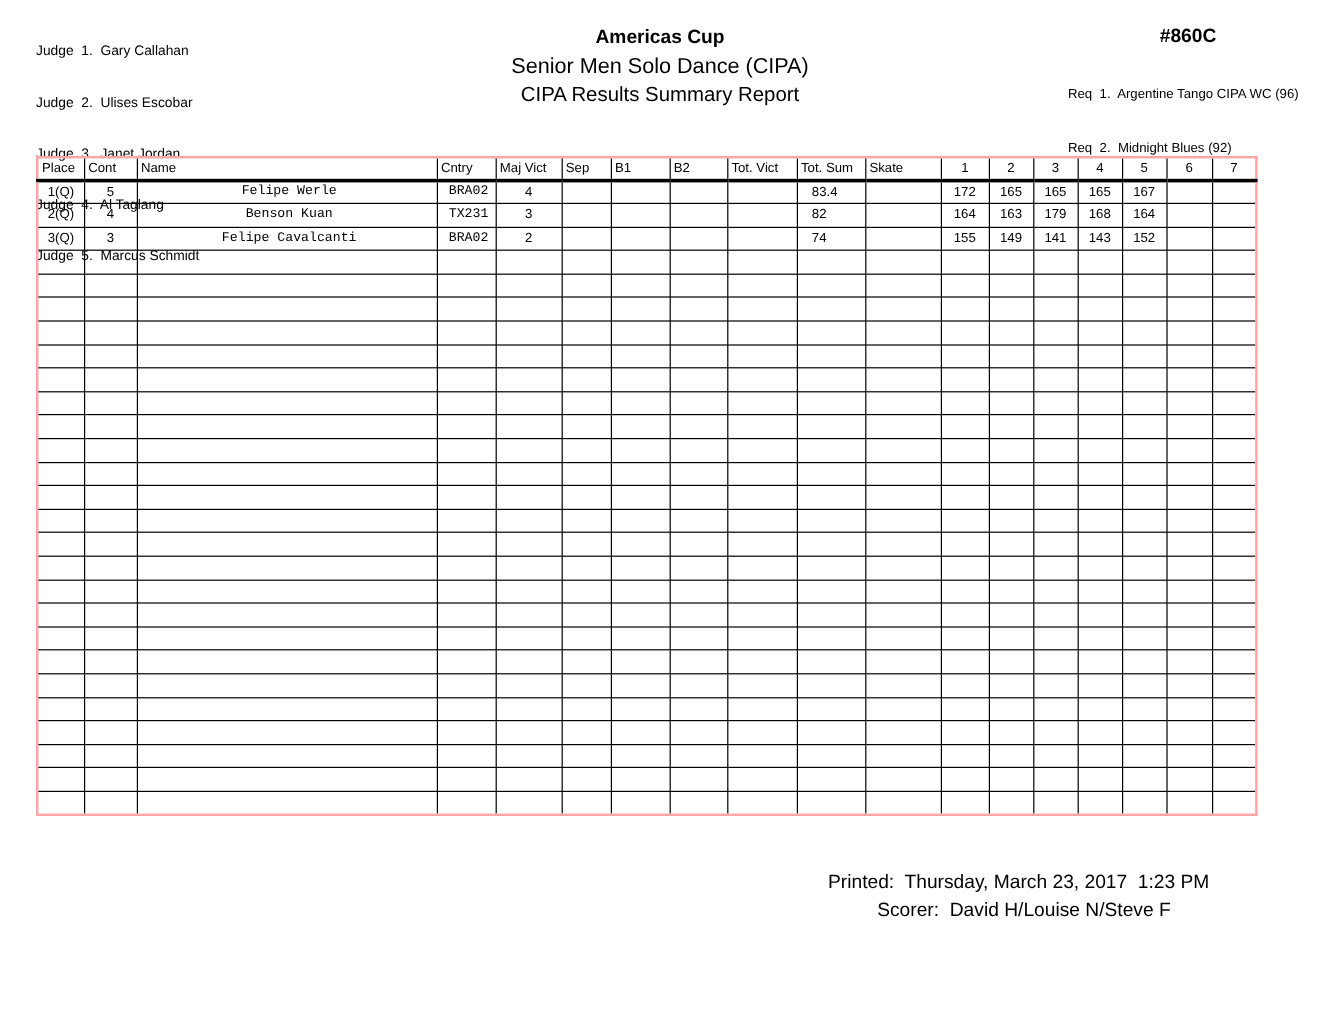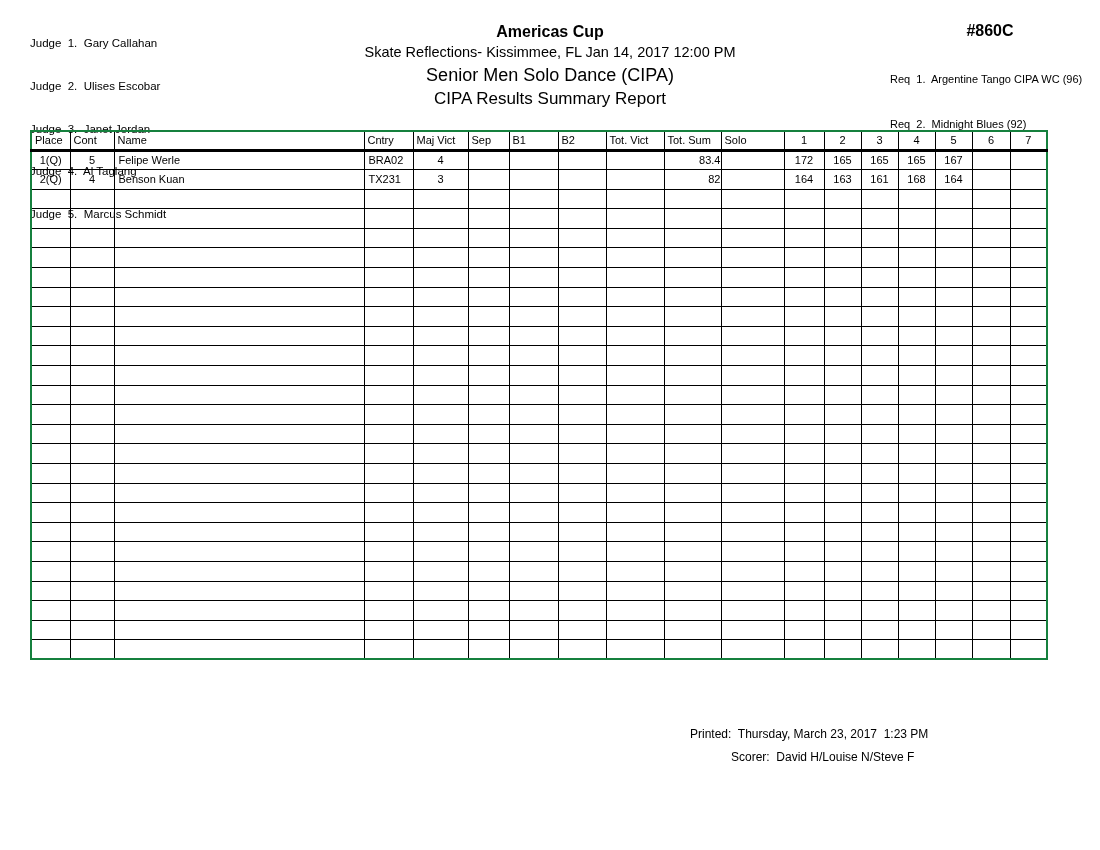--- a/index.html
+++ b/index.html
@@ -21,56 +21,55 @@
   .event-title { font-size: 16px; font-weight: bold; line-height: 19px; }
   .venue-line  { font-size: 14.5px; line-height: 18px; margin-top: 2px; }
   .division-title { font-size: 18px; font-weight: normal; line-height: 22px; margin-top: 3px; }
   .report-title { font-size: 17px; line-height: 18px; margin-top: 4px; }
   .right-header { position: absolute; left: 878px; top: 22px; width: 240px; }
   .event-number { font-size: 16px; font-weight: bold; text-align: center; width: 224px; line-height: 18px; }
   .req-lines { font-size: 11px; line-height: 15px; white-space: pre; margin-top: 2px; padding-left: 12px; }
   table.results {
     position: absolute; left: 30px; top: 130px;
     width: 1017px; border-collapse: collapse; table-layout: fixed;
-    border: 2px solid #15803d;
+    border: 2px solid #fca5a5;
   }
   .results th, .results td {
     border: 1px solid #000;
     font-size: 11px; font-weight: normal;
     padding: 0 0 0 3px;
     overflow: hidden; white-space: nowrap;
     height: 19.6px;
   }
   .results thead th {
     height: 19px;
     border-bottom: 3px solid #000;
     text-align: left; vertical-align: middle;
   }
   .results thead th.c { text-align: center; padding: 0; }
   .results td.c { text-align: center; padding: 0; }
-  .results td.l { text-align: left; padding-left: 4px; }
-  .results td.sum { text-align: right; padding-left: 12px; }
-  .footer-line { position: absolute; font-size: 12px; white-space: pre; }
+  .results td.l { text-align: center; padding-left: 4px; font-family: Liberation Mono, monospace; }
+  .results td.sum { text-align: left; padding-left: 12px; }
+  .footer-line { position: absolute; font-size: 16px; white-space: pre; }
   .footer-printed { left: 690px; top: 727px; }
   .footer-scorer  { left: 731px; top: 750px; }
 </style>
 </head>
 <body>
 
 <div class="judges">
   <div>Judge  1.  Gary Callahan</div>
   <div>Judge  2.  Ulises Escobar</div>
   <div>Judge  3.  Janet Jordan</div>
   <div>Judge  4.  Al Taglang</div>
   <div>Judge  5.  Marcus Schmidt</div>
 </div>
 
 <div class="center-header">
   <div class="event-title">Americas Cup</div>
-  <div class="venue-line">Skate Reflections- Kissimmee, FL  Jan 14, 2017  12:00 PM</div>
   <div class="division-title">Senior Men Solo Dance (CIPA)</div>
   <div class="report-title">CIPA Results Summary Report</div>
 </div>
 
 <div class="right-header">
   <div class="event-number">#860C</div>
   <div class="req-lines">
     <div>Req  1.  Argentine Tango CIPA WC (96)</div>
     <div>Req  2.  Midnight Blues (92)</div>
   </div>
@@ -102,21 +101,21 @@
         <th>Place</th>
         <th>Cont</th>
         <th>Name</th>
         <th>Cntry</th>
         <th>Maj Vict</th>
         <th>Sep</th>
         <th>B1</th>
         <th>B2</th>
         <th>Tot. Vict</th>
         <th>Tot. Sum</th>
-        <th>Solo</th>
+        <th>Skate</th>
         <th class="c">1</th>
         <th class="c">2</th>
         <th class="c">3</th>
         <th class="c">4</th>
         <th class="c">5</th>
         <th class="c">6</th>
         <th class="c">7</th>
       </tr>
   </thead>
   <tbody>
@@ -147,23 +146,43 @@
         <td class="l">TX231</td>
         <td class="c">3</td>
         <td class="c"></td>
         <td class="c"></td>
         <td class="c"></td>
         <td class="c"></td>
         <td class="sum">82</td>
         <td class="c"></td>
         <td class="c">164</td>
         <td class="c">163</td>
-        <td class="c">161</td>
+        <td class="c">179</td>
         <td class="c">168</td>
         <td class="c">164</td>
+        <td class="c"></td>
+        <td class="c"></td>
+      </tr>
+      <tr>
+        <td class="c">3(Q)</td>
+        <td class="c">3</td>
+        <td class="l">Felipe Cavalcanti</td>
+        <td class="l">BRA02</td>
+        <td class="c">2</td>
+        <td class="c"></td>
+        <td class="c"></td>
+        <td class="c"></td>
+        <td class="c"></td>
+        <td class="sum">74</td>
+        <td class="c"></td>
+        <td class="c">155</td>
+        <td class="c">149</td>
+        <td class="c">141</td>
+        <td class="c">143</td>
+        <td class="c">152</td>
         <td class="c"></td>
         <td class="c"></td>
       </tr>
       <tr>
         <td class="c"></td>
         <td class="c"></td>
         <td class="l"></td>
         <td class="l"></td>
         <td class="c"></td>
         <td class="c"></td>

